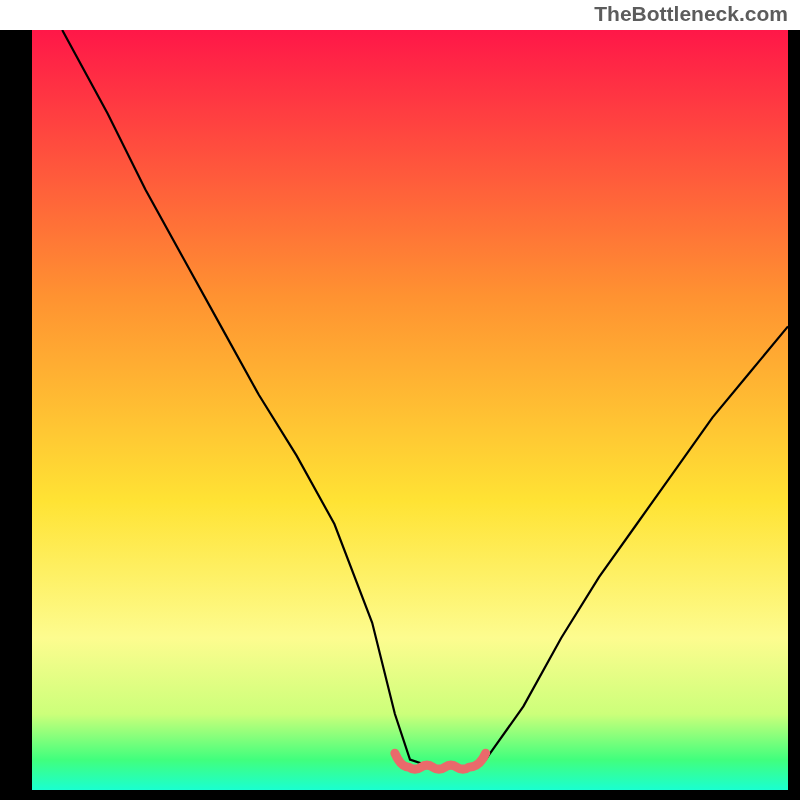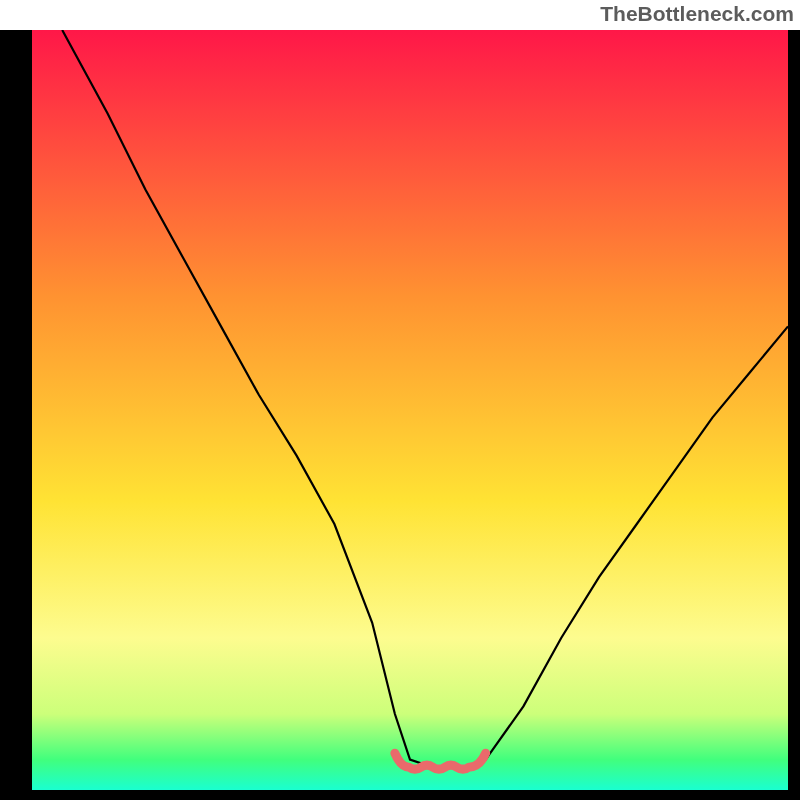--- a/index.html
+++ b/index.html
@@ -1,17 +1,17 @@
 <!DOCTYPE html>
 <html><head>
 <meta charset="utf-8">
 <style>
   html,body{margin:0;padding:0;width:800px;height:800px;overflow:hidden;background:#fff;font-family:Arial,Helvetica,sans-serif}
   .frame{position:relative;width:800px;height:800px}
-  .watermark{position:absolute;top:0;left:0;right:0;height:30px;background:#fff;text-align:right;padding:2px 6px 0 0;font-size:21px;font-weight:bold;color:#5c5c5c;box-sizing:border-box;z-index:5}
+  .watermark{position:absolute;top:0;left:0;right:6px;height:30px;background:#fff;text-align:right;padding:2px 6px 0 0;font-size:21px;font-weight:bold;color:#5c5c5c;box-sizing:border-box;z-index:5}
   .plot{position:absolute;top:30px;left:0;width:800px;height:770px}
   .plot svg{position:absolute;top:0;left:0}
   .border-left,.border-right,.border-bottom{position:absolute;background:#000;z-index:4}
   .border-left{top:30px;left:0;width:32px;height:770px}
   .border-right{top:30px;right:0;width:12px;height:770px}
   .border-bottom{left:0;bottom:0;width:800px;height:10px}
 </style>
 </head>
 <body>
 

